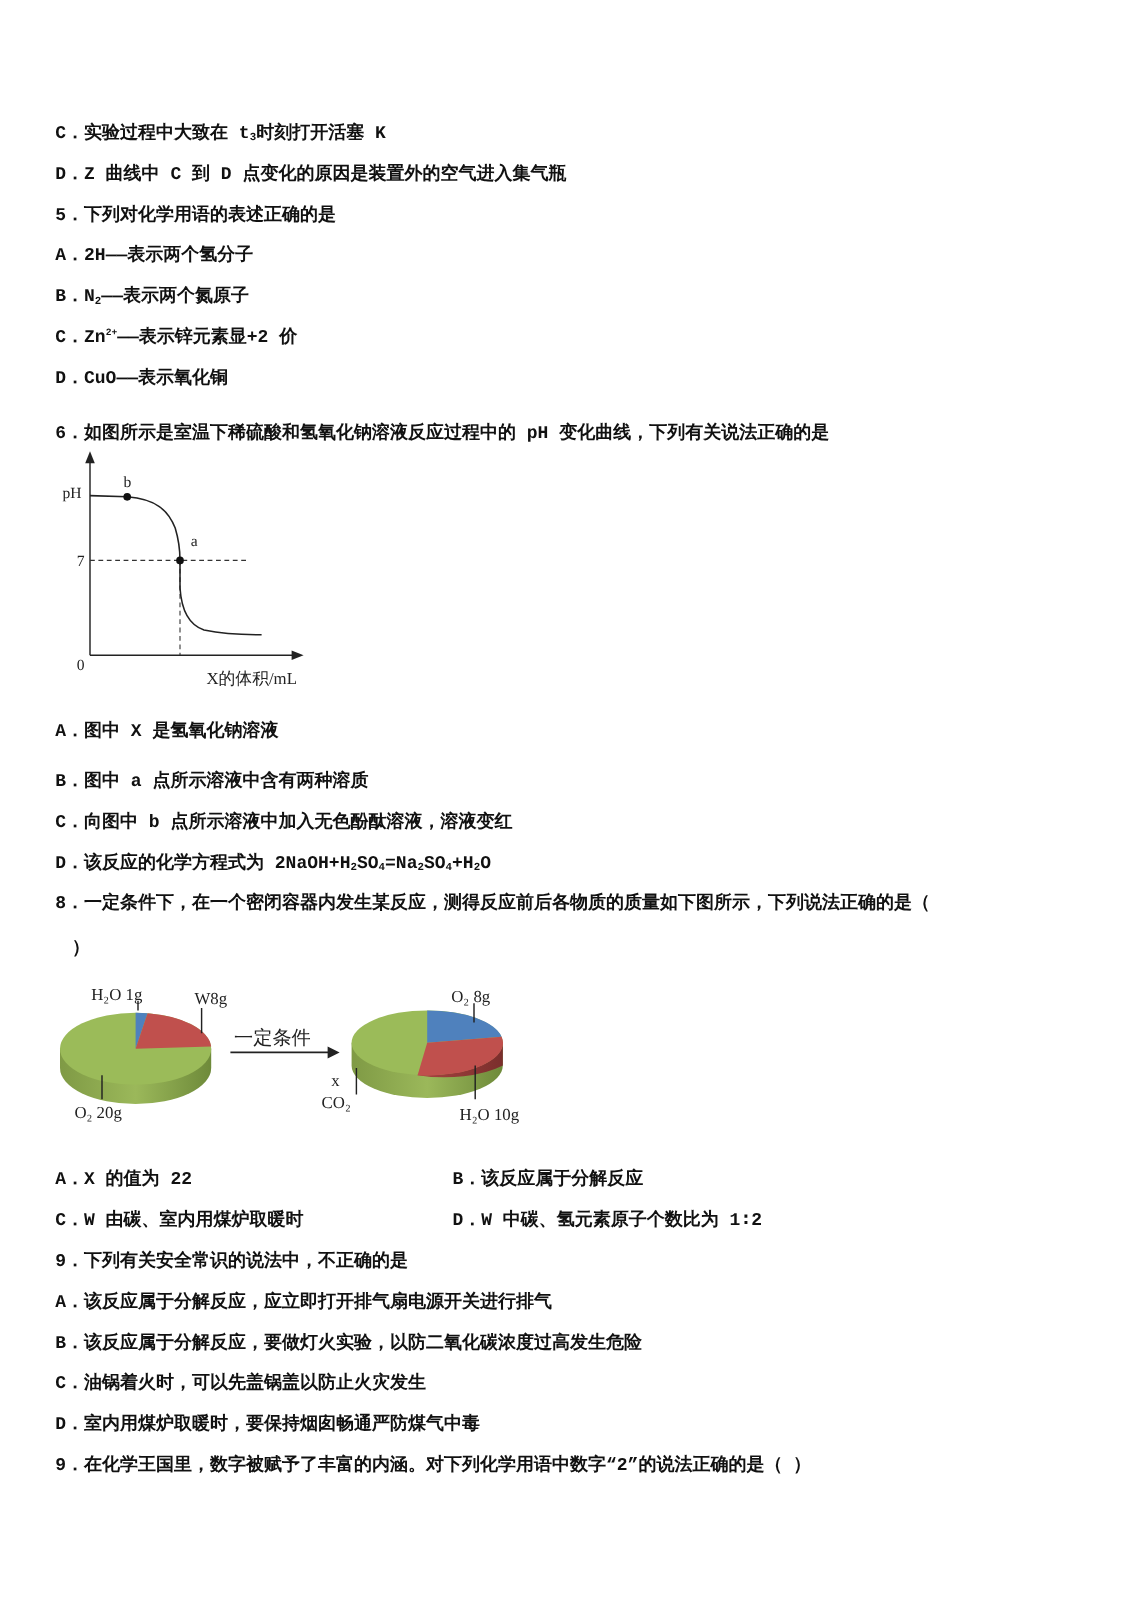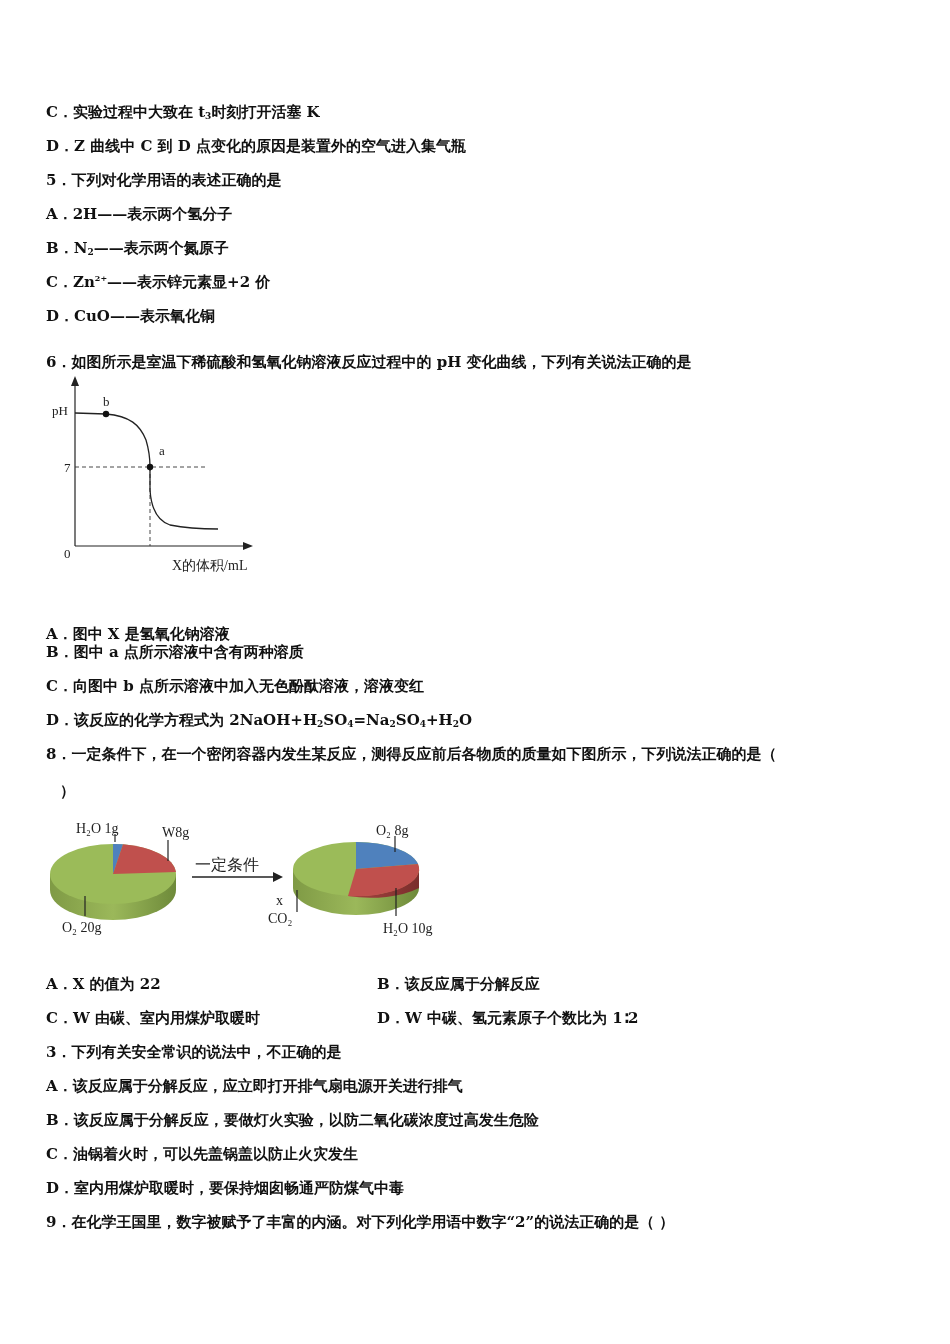--- a/index.html
+++ b/index.html
@@ -1,18 +1,18 @@
 <!DOCTYPE html>
 <html><head>
 <meta charset="utf-8">
 <style>
   html, body { margin: 0; padding: 0; background: #ffffff; }
   body { width: 950px; height: 1344px; position: relative; overflow: hidden;
          font-family: "DejaVu Serif", "Liberation Serif", serif; color: #111; }
-  .line { position: absolute; left: 46px; font-size: 15px; font-weight: bold; white-space: nowrap; line-height: 20px; }
+  .line { position: absolute; left: 46px; font-size: 15px; font-weight: bold; white-space: nowrap; line-height: 20px; font-family: Liberation Mono, monospace; }
   .line sub { font-size: 9px; vertical-align: -2px; line-height: 0; }
   .line sup { font-size: 8px; vertical-align: 6px; line-height: 0; }
   .fig { position: absolute; }
   .fig svg text { font-family: "Liberation Serif", "DejaVu Serif", serif; }
 </style>
 </head>
 <body>
 
 <div class="line" style="top:102px">
   <span>C．</span><span>实验过程中大致在 t</span><sub>3</sub><span>时刻打开活塞 K</span>
@@ -54,21 +54,21 @@
     <circle cx="110" cy="97" r="3.2" fill="#111"></circle>
     <text x="63" y="36" font-size="13" fill="#222">b</text>
     <text x="119" y="85" font-size="13" fill="#222">a</text>
     <text x="12" y="45" font-size="13" fill="#222">pH</text>
     <text x="24" y="102" font-size="13" fill="#222">7</text>
     <text x="24" y="188" font-size="13" fill="#222">0</text>
     <text x="132" y="200" font-size="14" fill="#222">X的体积/mL</text>
   </svg>
 </div>
 
-<div class="line" style="top:624px">
+<div class="line" style="top:600px">
   <span>A．</span><span>图中 X 是氢氧化钠溶液</span>
 </div>
 <div class="line" style="top:642px">
   <span>B．</span><span>图中 a 点所示溶液中含有两种溶质</span>
 </div>
 <div class="line" style="top:676px">
   <span>C．</span><span>向图中 b 点所示溶液中加入无色酚酞溶液，溶液变红</span>
 </div>
 <div class="line" style="top:710px">
   <span>D．</span><span>该反应的化学方程式为 2NaOH+H</span><sub>2</sub><span>SO</span><sub>4</sub><span>=Na</span><sub>2</sub><span>SO</span><sub>4</sub><span>+H</span><sub>2</sub><span>O</span>
@@ -133,21 +133,21 @@
 <div class="line" style="top:974px; left:377px">
   <span>B．</span><span>该反应属于分解反应</span>
 </div>
 <div class="line" style="top:1008px">
   <span>C．</span><span>W 由碳、室内用煤炉取暖时</span>
 </div>
 <div class="line" style="top:1008px; left:377px">
   <span>D．</span><span>W 中碳、氢元素原子个数比为 1∶2</span>
 </div>
 
-<div class="line" style="top:1042px">3．下列有关安全常识的说法中，不正确的是</div>
+<div class="line" style="top:1042px">9．下列有关安全常识的说法中，不正确的是</div>
 <div class="line" style="top:1076px">
   <span>A．</span><span>该反应属于分解反应，应立即打开排气扇电源开关进行排气</span>
 </div>
 <div class="line" style="top:1110px">
   <span>B．</span><span>该反应属于分解反应，要做灯火实验，以防二氧化碳浓度过高发生危险</span>
 </div>
 <div class="line" style="top:1144px">
   <span>C．</span><span>油锅着火时，可以先盖锅盖以防止火灾发生</span>
 </div>
 <div class="line" style="top:1178px">

